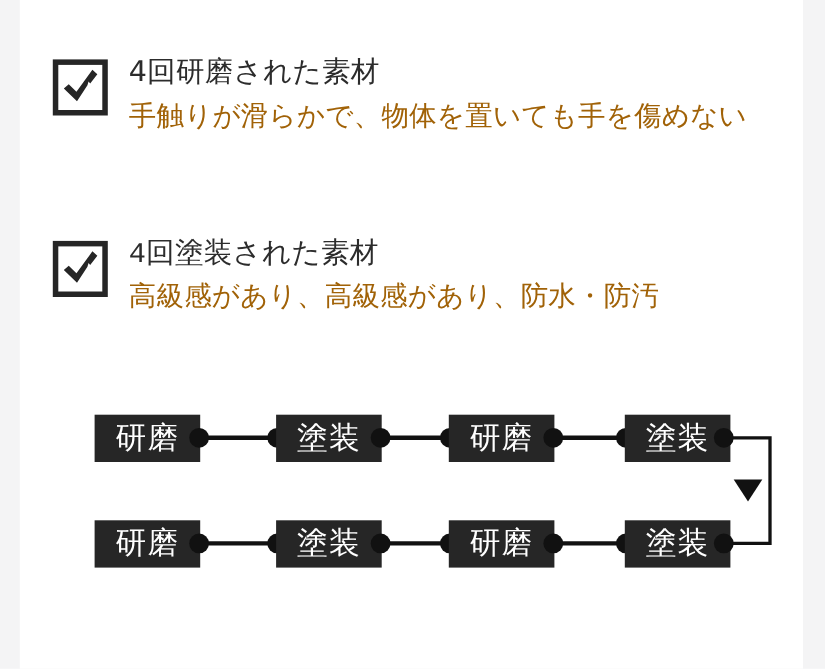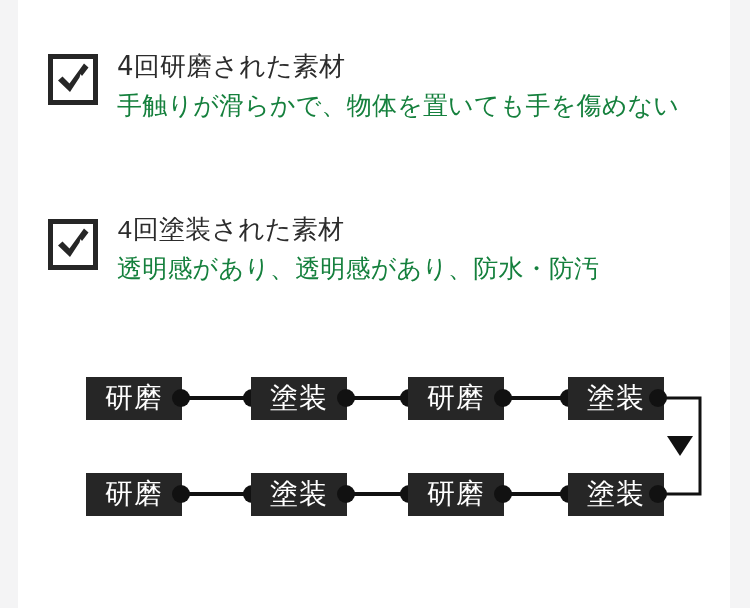--- a/index.html
+++ b/index.html
@@ -61,21 +61,21 @@
   .feature-title {
     font-size: 26px;
     line-height: 40px;
     color: #2c2c2c;
     letter-spacing: 0.2px;
     white-space: nowrap;
   }
   .feature-desc {
     font-size: 25px;
     line-height: 40px;
-    color: #15803d;
+    color: #a16207;
     letter-spacing: 0.2px;
     white-space: nowrap;
   }
 
   
   .flow {
     position: absolute;
     left: 0;
     top: 360px;
     width: 750px;
@@ -113,21 +113,21 @@
     </div>
 
     <div class="feature feature-2">
       <div class="checkbox-icon">
         <svg width="38" height="36" viewBox="0 0 38 36" aria-hidden="true">
           <path d="M4 18.5 L8.5 14.5 L15.5 21.5 L30 1.5 L34.5 5.5 L28 14 L26.5 12 L25.5 15.5 L16 30 Z" fill="#262626"></path>
         </svg>
       </div>
       <div class="feature-text">
         <div class="feature-title">4回塗装された素材</div>
-        <div class="feature-desc">透明感があり、透明感があり、防水・防汚</div>
+        <div class="feature-desc">高級感があり、高級感があり、防水・防汚</div>
       </div>
     </div>
 
     <div class="flow">
       <svg class="flow-svg" width="750" height="170" viewBox="0 0 750 170">
 
         <g>
           <path d="M640 38 L682 38 L682 134 L640 134" fill="none" stroke="#111111" stroke-width="3"></path>
           <polygon points="649,76 675,76 662,96" fill="#111111"></polygon>
         </g>

